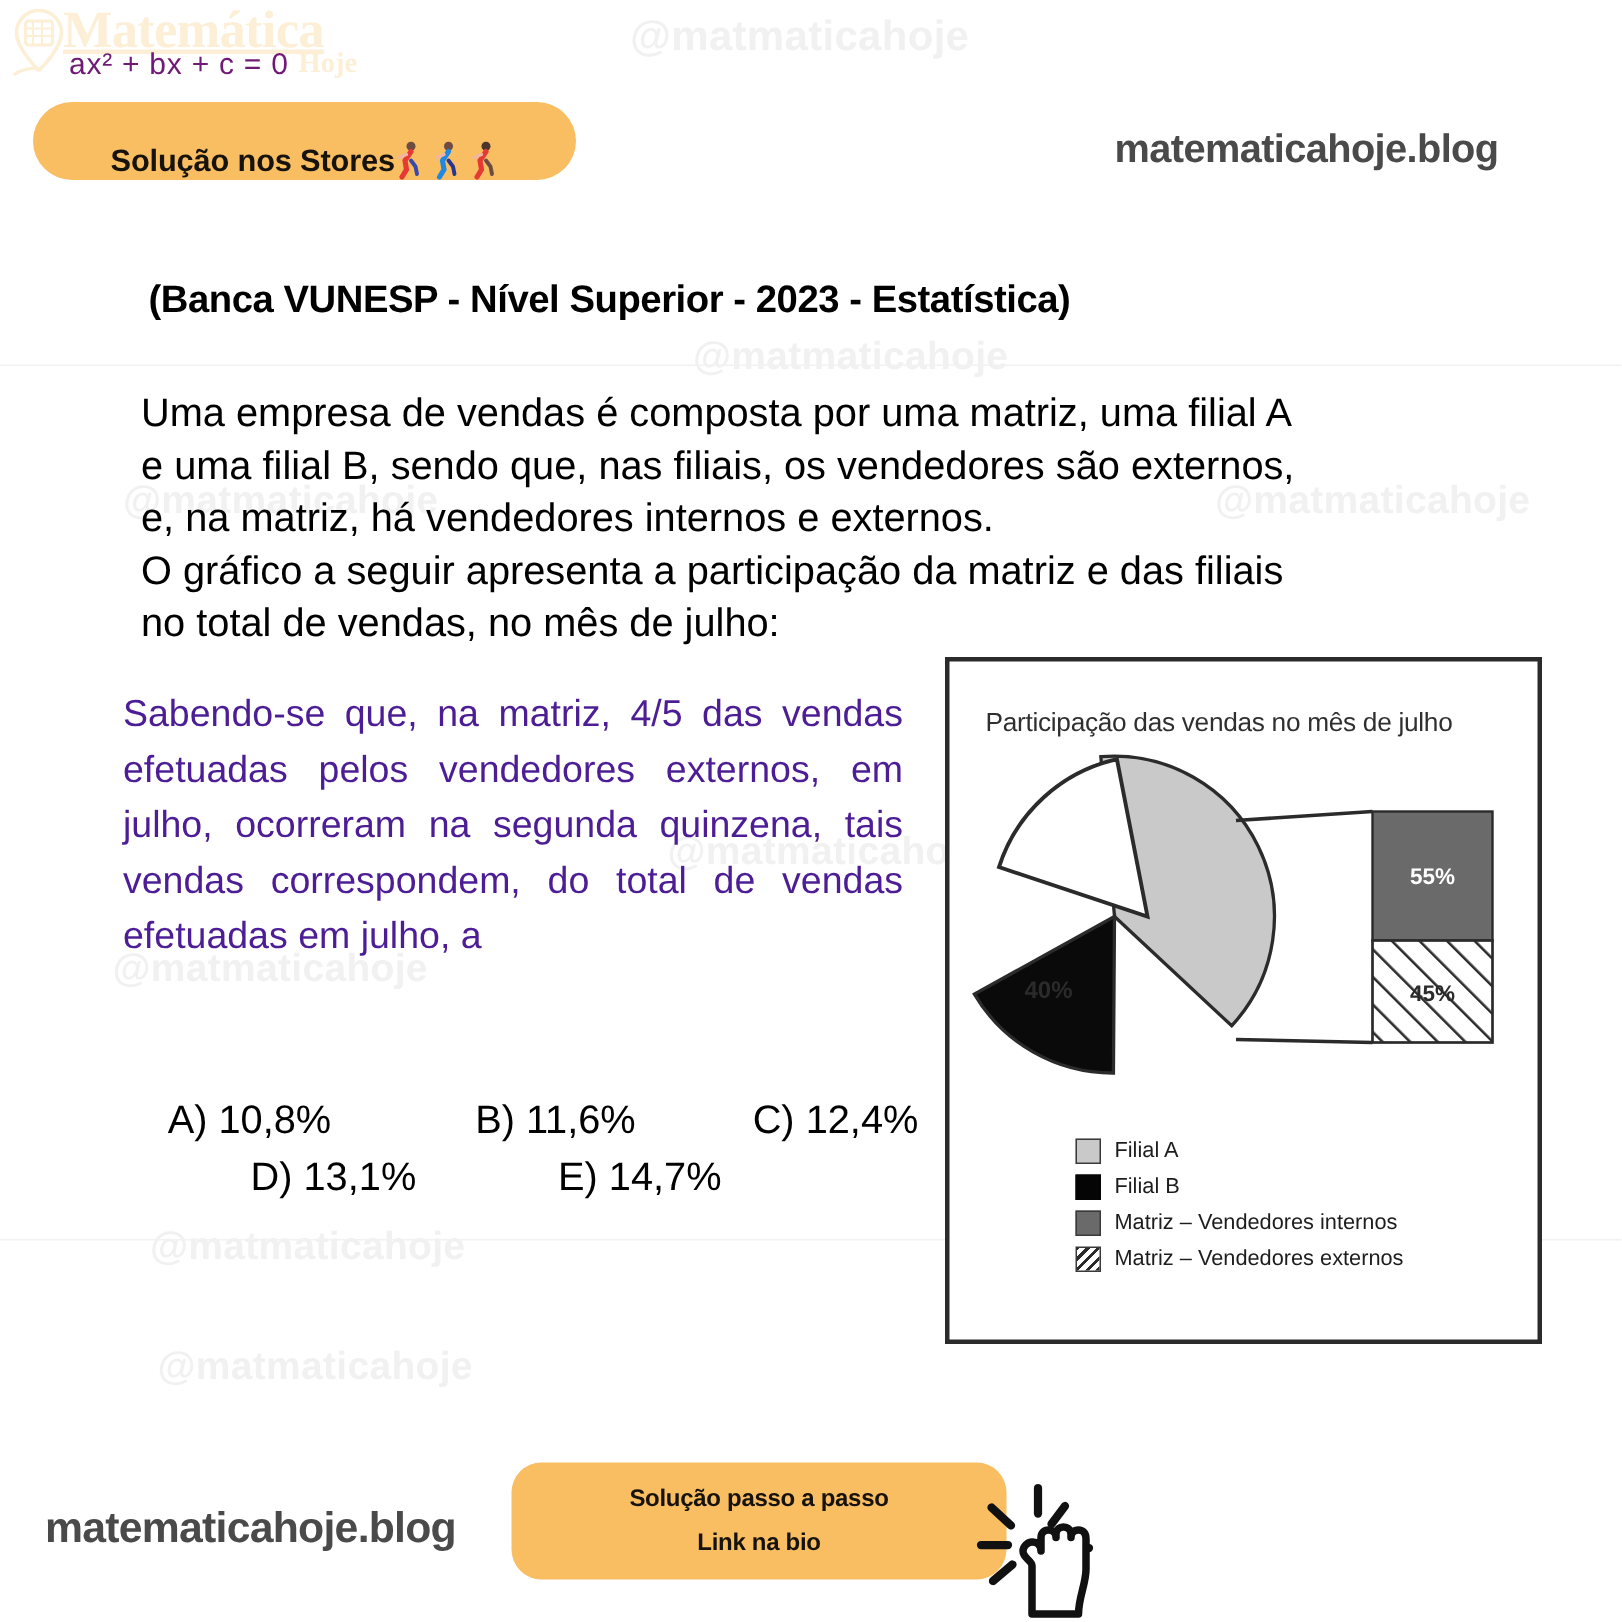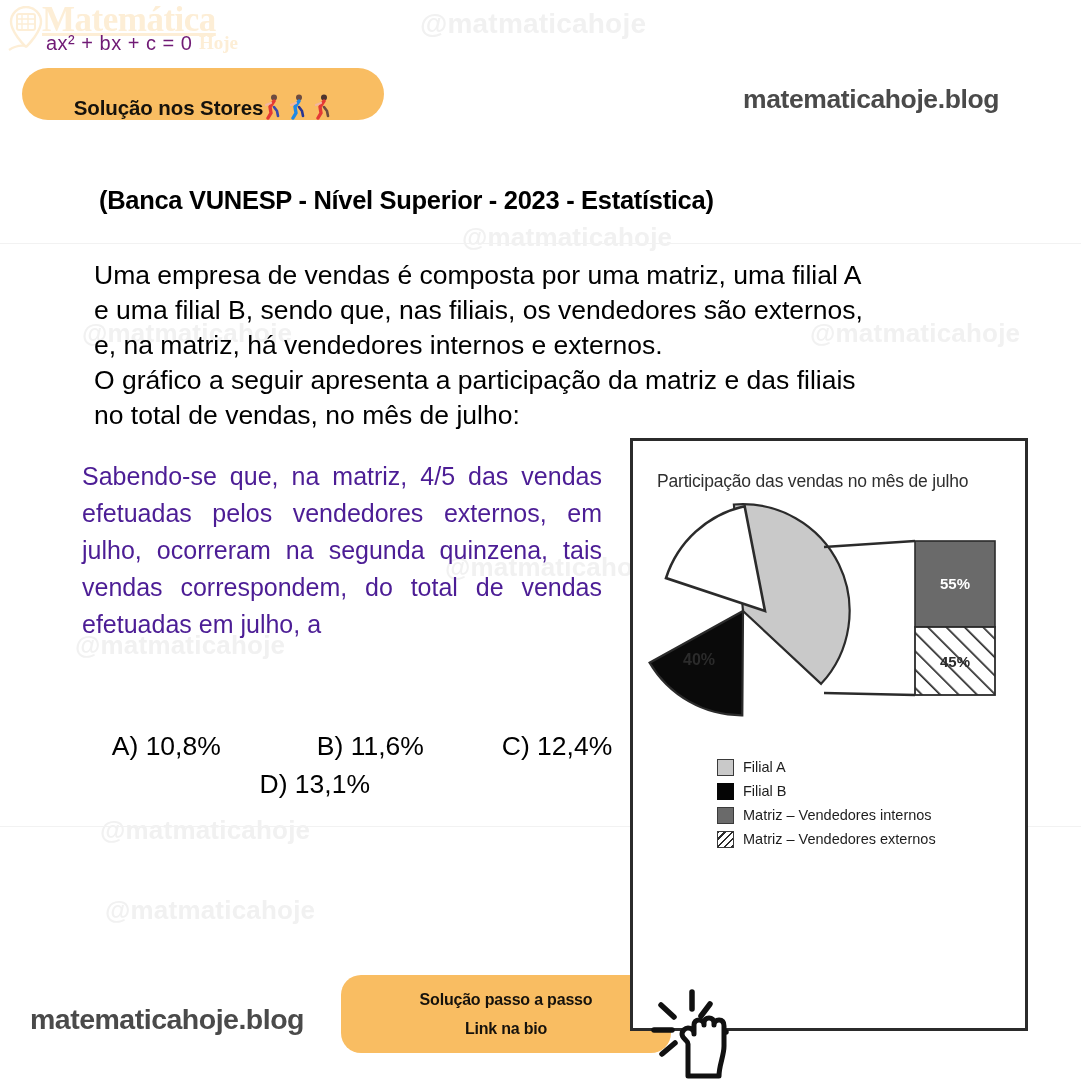--- a/index.html
+++ b/index.html
@@ -97,21 +97,21 @@
     font-size:26.5px;line-height:38px;color:#000;z-index:3;
   }
   .opt-row{display:flex;justify-content:center;}
   .opt{display:block;}
   .opt.c1{width:205px;}
   .opt.c2{width:185px;}
 
   
   .figure{
     position:absolute;left:630px;top:438px;
-    width:398px;height:593px;
+    width:398px;height:458px;
     border:3px solid #2b2b2b;background:#fff;
     box-sizing:border-box;z-index:5;text-align:center;
   }
   .fig-title{
     position:absolute;left:24px;top:30px;
     font-size:17.5px;color:#2f2f2f;letter-spacing:-.2px;
     white-space:nowrap;
   }
   .chart-area{position:absolute;left:0;top:58px;width:392px;height:240px;}
   .legend{
@@ -216,20 +216,21 @@
   </div>
 
   <div class="options">
     <div class="opt-row">
       <span class="opt c1"><span>A)</span>&nbsp;<span>10,8%</span></span>
       <span class="opt c2"><span>B)</span>&nbsp;<span>11,6%</span></span>
       <span class="opt"><span>C)</span>&nbsp;<span>12,4%</span></span>
     </div>
     <div class="opt-row">
       <span class="opt c1"><span>D)</span>&nbsp;<span>13,1%</span></span>
+      <span class="opt c2"><span>E)</span>&nbsp;<span>14,7%</span></span>
     </div>
   </div>
 
   <div class="figure">
     <div class="fig-title">Participação das vendas no mês de julho</div>
 
     <div class="chart-area">
       <svg width="392" height="240" viewBox="0 0 392 240">
         <defs>
           <pattern id="hatch" width="13" height="13" patternTransform="rotate(-45)" patternUnits="userSpaceOnUse">

